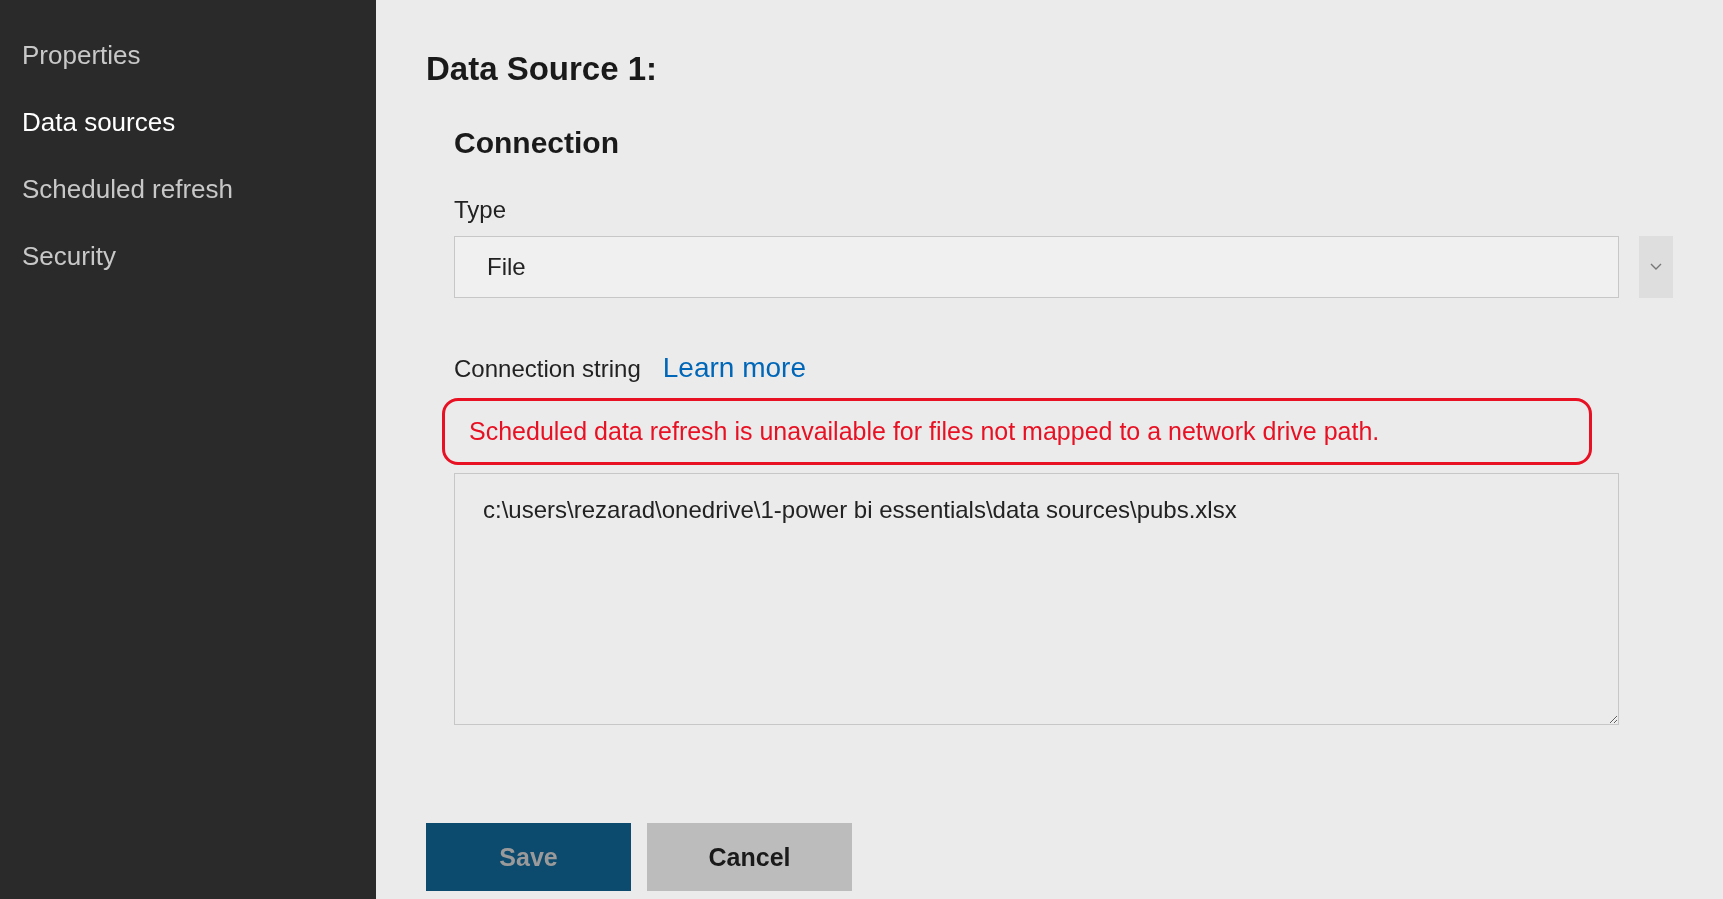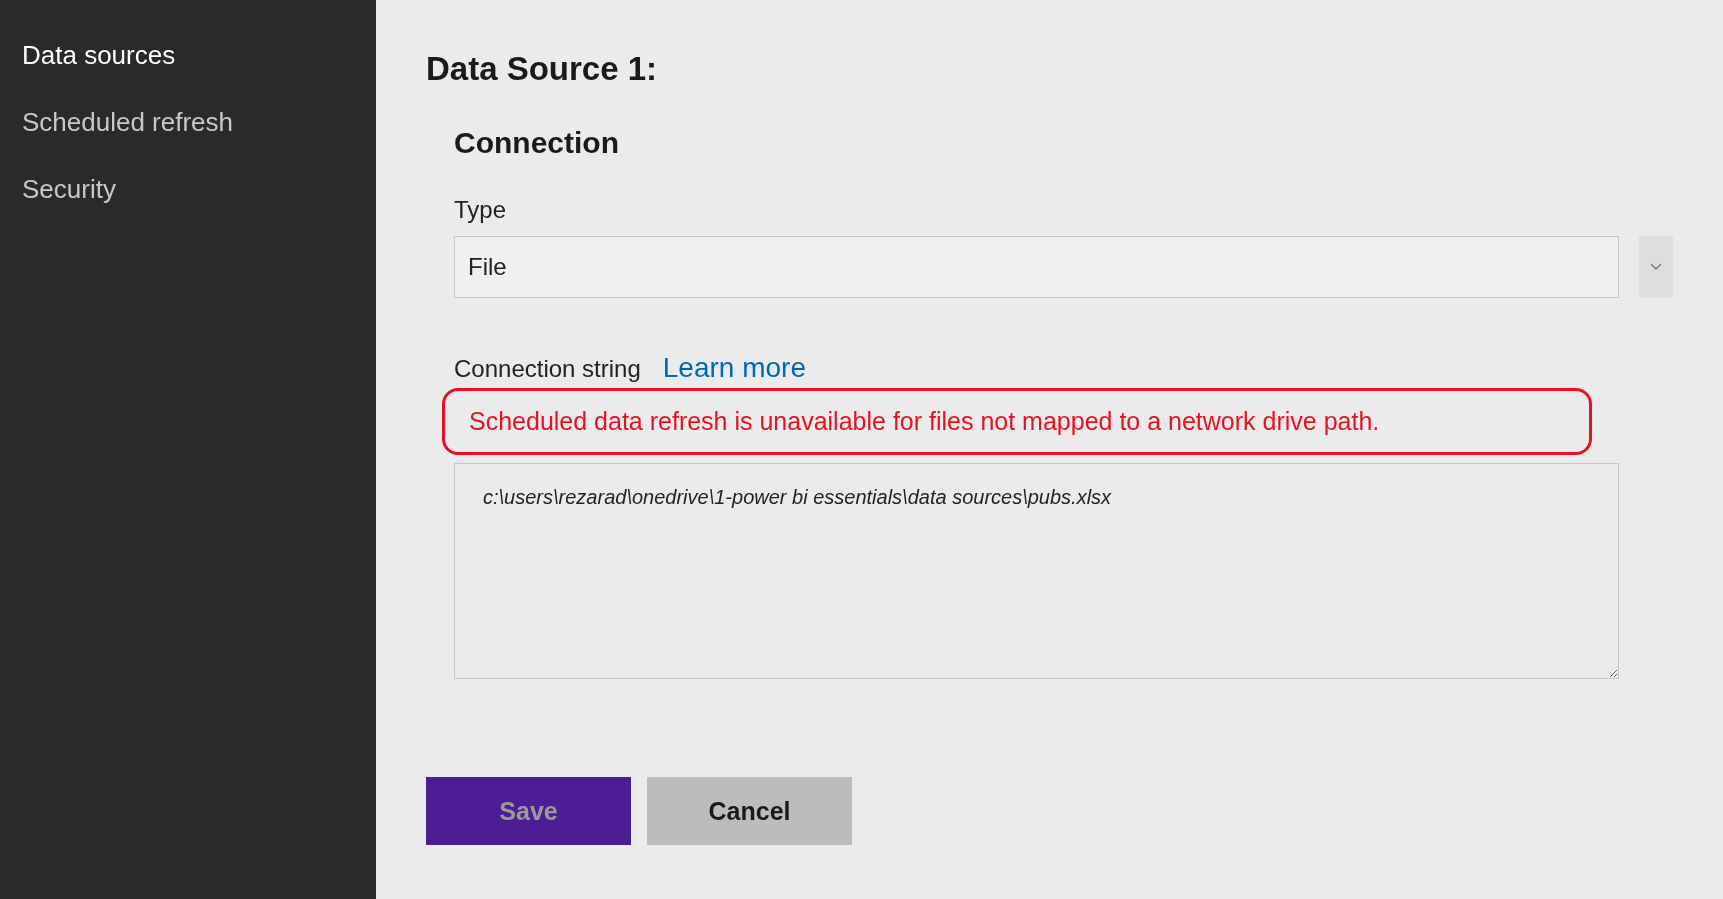--- a/index.html
+++ b/index.html
@@ -61,21 +61,21 @@
       position: relative;
       margin-bottom: 54px;
     }
     .select {
       width: 1165px;
       height: 62px;
       background: #f0f0f0;
       border: 1px solid #c7c7c7;
       font-size: 24px;
       color: #222;
-      padding: 0 56px 0 13px;
+      padding: 0 56px 0 32px;
       appearance: none;
       cursor: pointer;
       display: flex;
       align-items: center;
     }
     .select-caret {
       position: absolute;
       right: 0;
       top: 0;
       width: 34px;
@@ -87,21 +87,21 @@
       pointer-events: none;
     }
     .select-caret svg {
       width: 12px;
       height: 8px;
     }
     .cs-label-row {
       display: flex;
       align-items: baseline;
       gap: 22px;
-      margin-bottom: 4px;
+      margin-bottom: 14px;
     }
     .cs-label {
       font-size: 24px;
       color: #222;
     }
     .learn-more {
       font-size: 28px;
       color: #0067b8;
       text-decoration: none;
       cursor: pointer;
@@ -114,61 +114,61 @@
       padding: 16px 24px;
       font-size: 25px;
       color: #e81123;
       margin-left: -12px;
       margin-bottom: 0;
       position: relative;
       z-index: 2;
     }
     .conn-textarea {
       width: 1165px;
-      height: 216px;
+      height: 252px;
       border: 1px solid #c7c7c7;
       background: #ebebeb;
       font-family: inherit;
-      font-size: 20px;
+      font-size: 24px;
       color: #222;
       padding: 22px 28px;
       resize: both;
       margin-top: 8px;
       outline: none;
-      font-style: italic;
     }
     .button-row {
       display: flex;
       gap: 16px;
       margin-top: 94px;
     }
     .btn {
       width: 205px;
       height: 68px;
       border: none;
       font-size: 25px;
       font-weight: 700;
       cursor: pointer;
       font-family: inherit;
     }
     .btn-save {
-      background: #4c1d95;
+      background: #0c4a6e;
       color: #9a9a9a;
       cursor: default;
       text-align: center;
     }
     .btn-cancel {
       background: #bcbcbc;
       color: #1a1a1a;
     }
   </style>
 </head>
 <body>
 
 <nav class="sidebar">
+  <div class="sidebar-item">Properties</div>
   <div class="sidebar-item active">Data sources</div>
   <div class="sidebar-item">Scheduled refresh</div>
   <div class="sidebar-item">Security</div>
 </nav>
 
 <main class="main">
 
   <h1 class="page-title">Data Source 1:</h1>
 
   <h2 class="section-title">Connection</h2>

